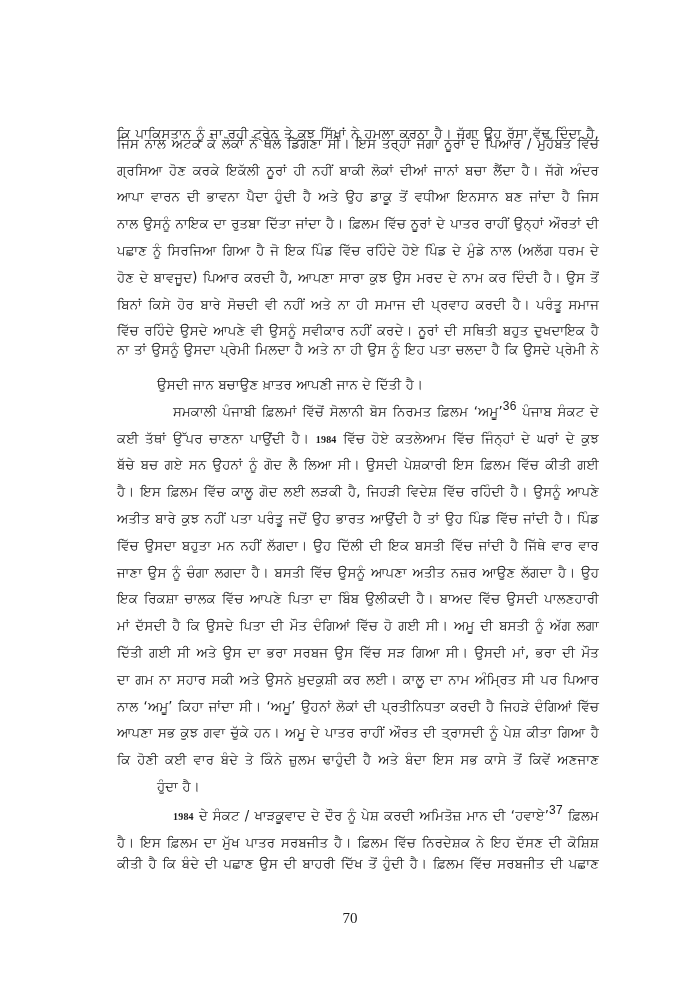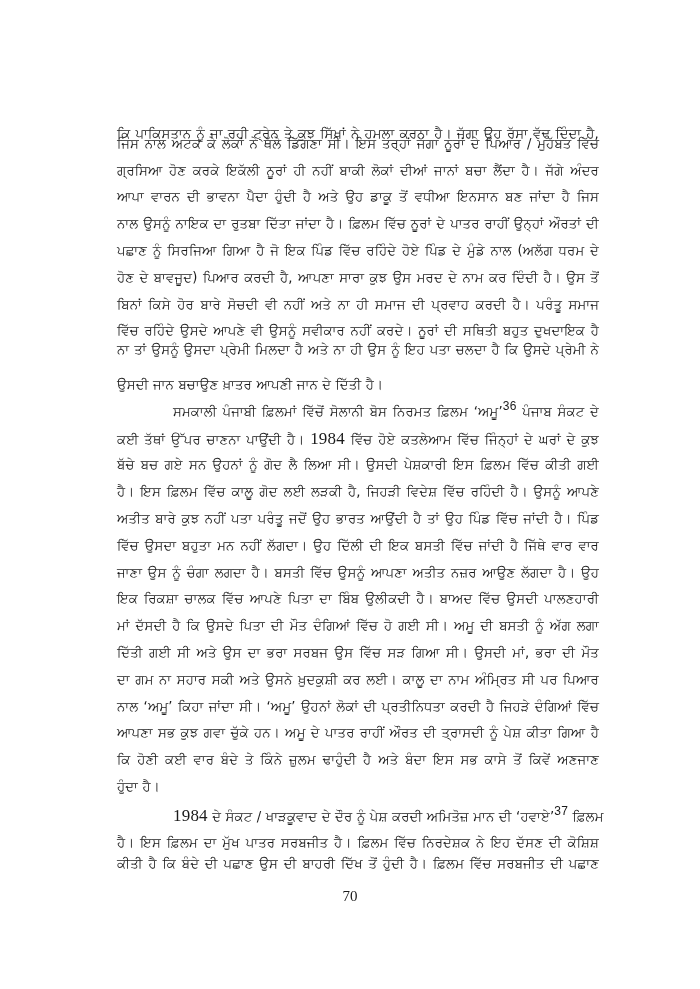--- a/index.html
+++ b/index.html
@@ -12,26 +12,26 @@
     height: 24px;
     font-family: "DejaVu Sans", sans-serif;
     font-size: 13.2px;
     line-height: 24px;
     color: #1a1a1a;
     white-space: nowrap;
     text-align: justify;
     text-align-last: justify;
     letter-spacing: 0.2px;
   }
-  .line.last { text-align-last: left; }
+  .line.last { text-align-last: left; margin-left: 40px; }
   .line.indent { left: 173px; width: 426px; }
   sup { font-family: Liberation Sans, sans-serif; font-size: 12px; line-height: 0; vertical-align: 6px; }
-  .num { font-family: "Liberation Serif", serif; font-size: 17px; }
+  .num { font-family: "Liberation Serif", serif; font-size: 10px; font-weight: bold; }
   .pagenum {
-    position: absolute; left: 0; width: 700px; top: 888px;
+    position: absolute; left: 0; width: 700px; top: 910px;
     text-align: center;
     font-family: "Liberation Serif", serif; font-size: 15px; color: #1a1a1a;
   }
 </style>
 </head>
 <body>
 
 <div class="page">
 
   <div>

